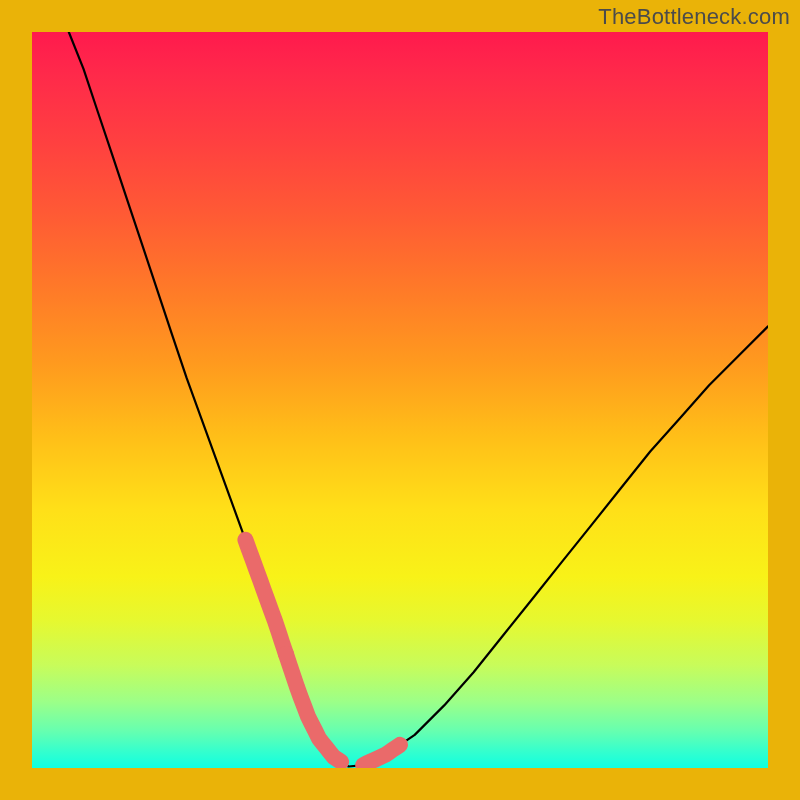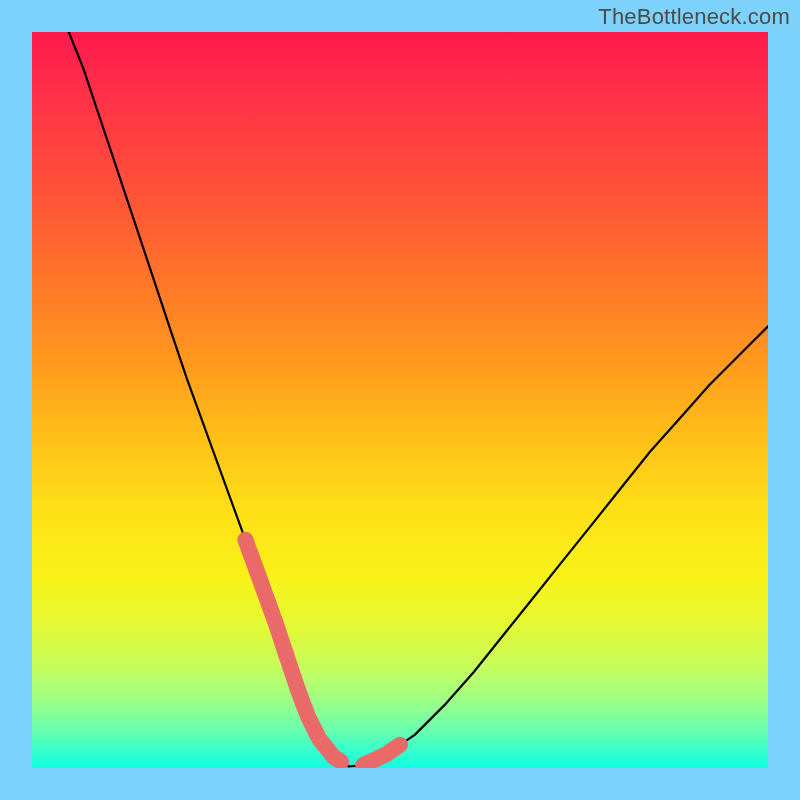--- a/index.html
+++ b/index.html
@@ -8,21 +8,21 @@
     width: 800px;
     height: 800px;
     overflow: hidden;
     background: #000;
     font-family: Arial, Helvetica, sans-serif;
   }
   .frame {
     position: relative;
     width: 800px;
     height: 800px;
-    background: #7dd3fc;
+    background: #eab308;
   }
   .watermark {
     position: absolute;
     top: 4px;
     right: 10px;
     color: #4b4b4b;
     font-size: 22px;
     font-weight: 500;
     letter-spacing: 0.2px;
     z-index: 10;

